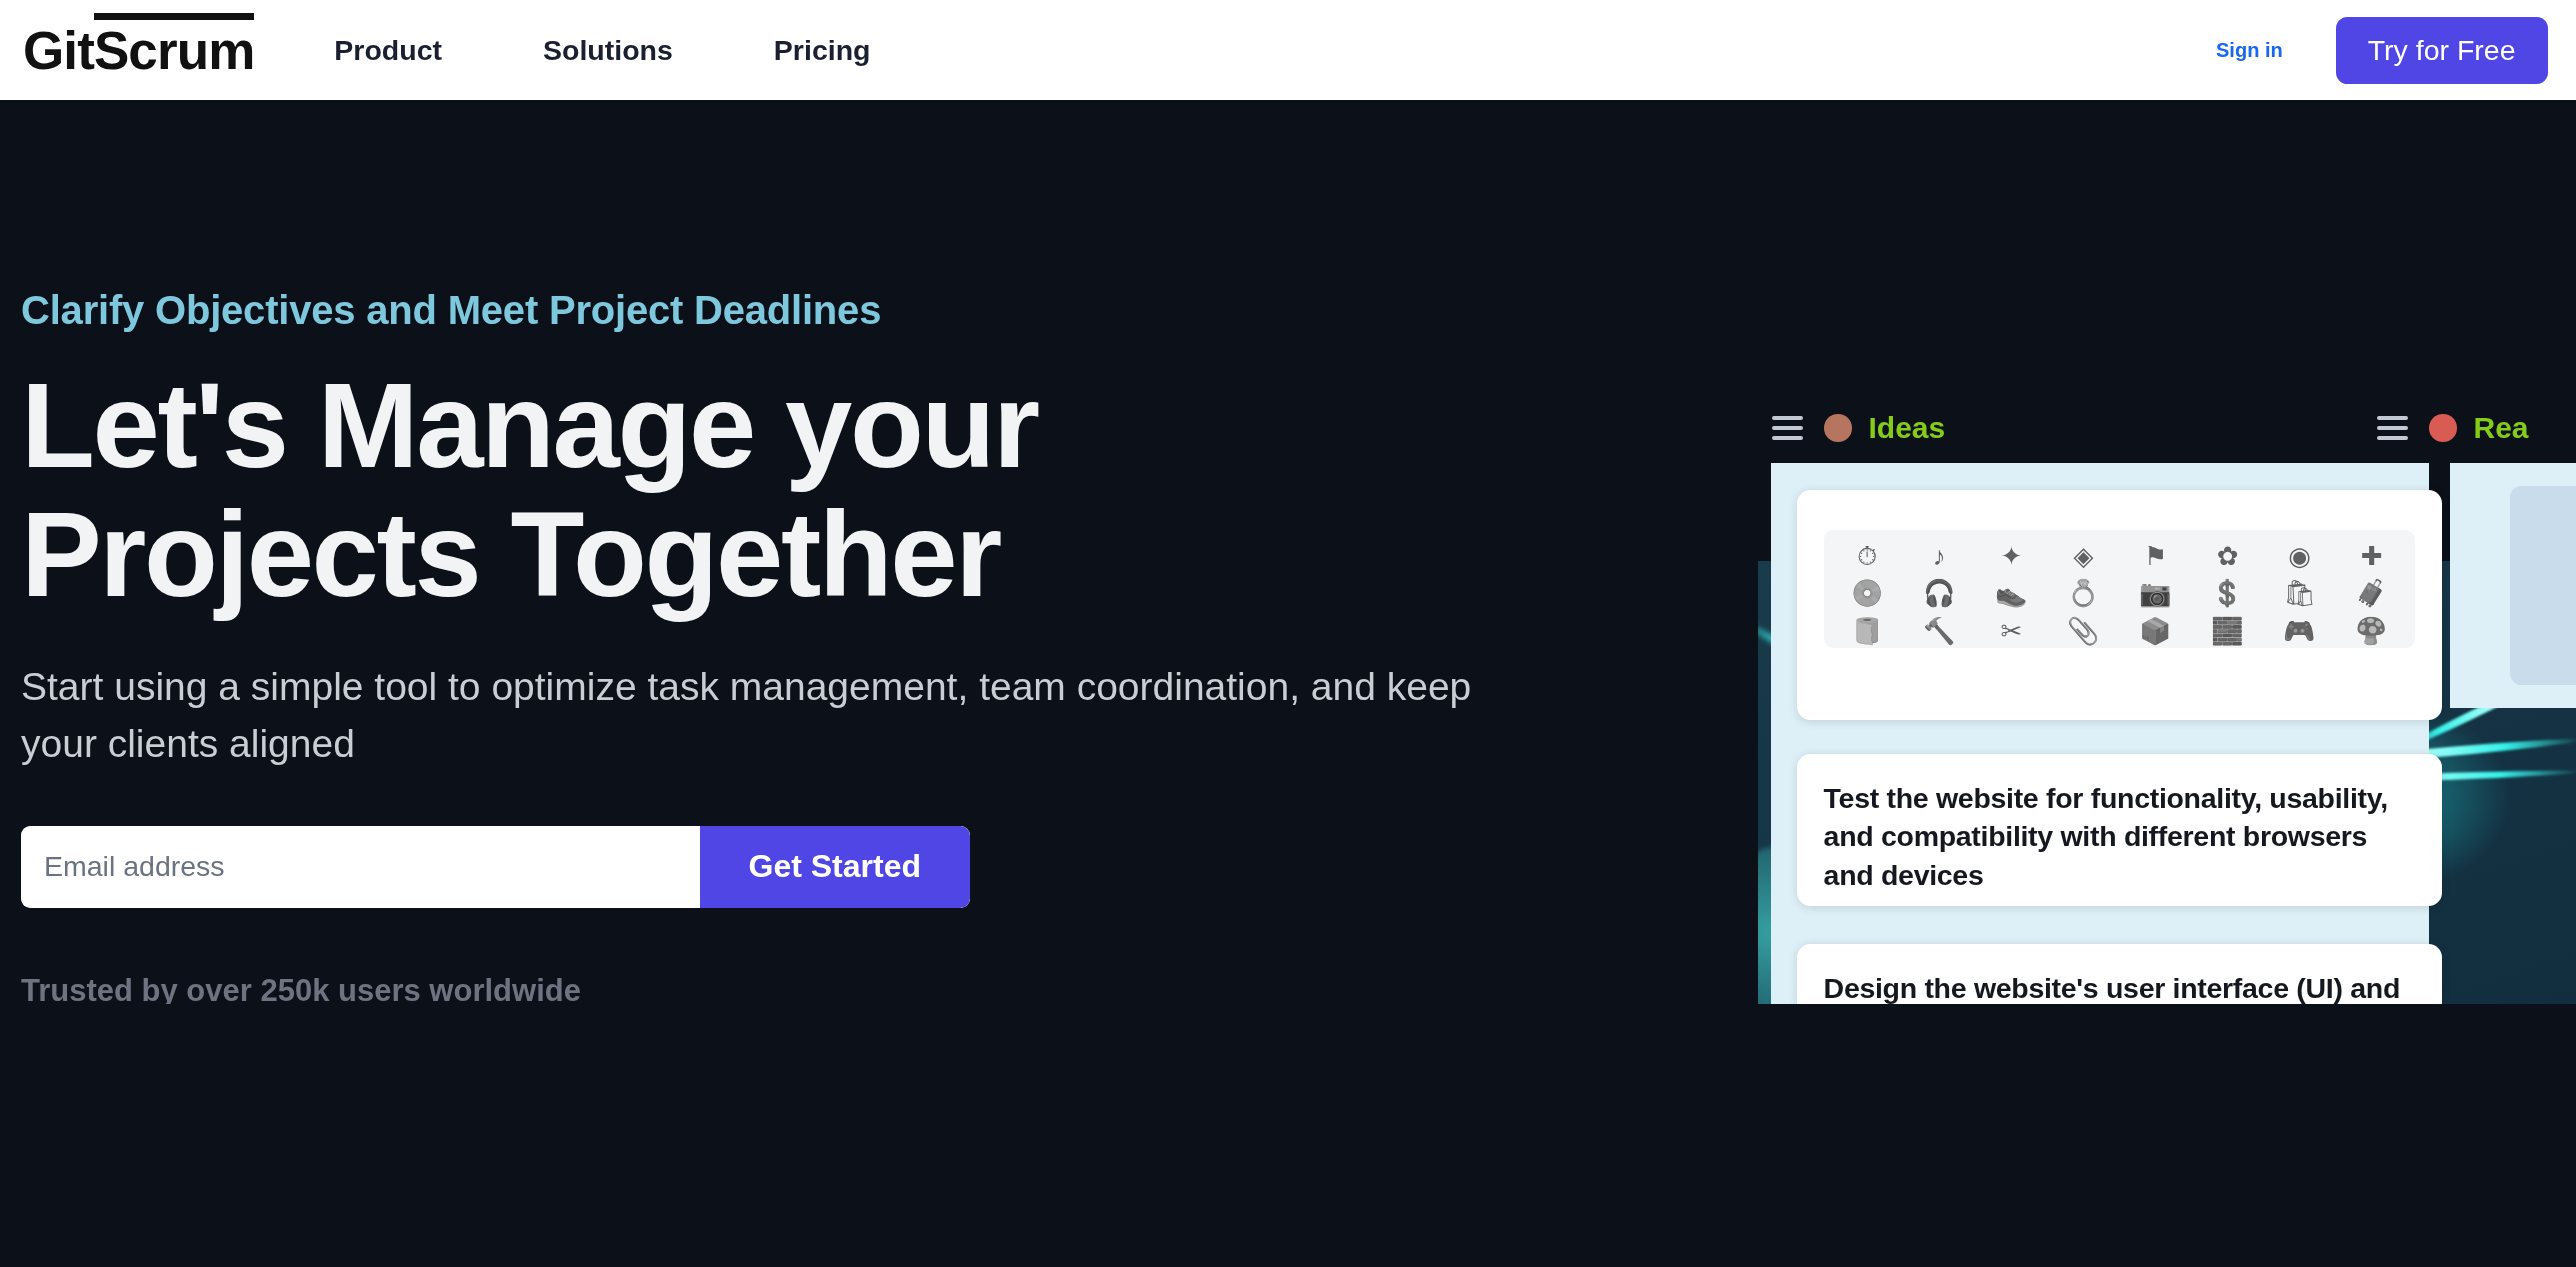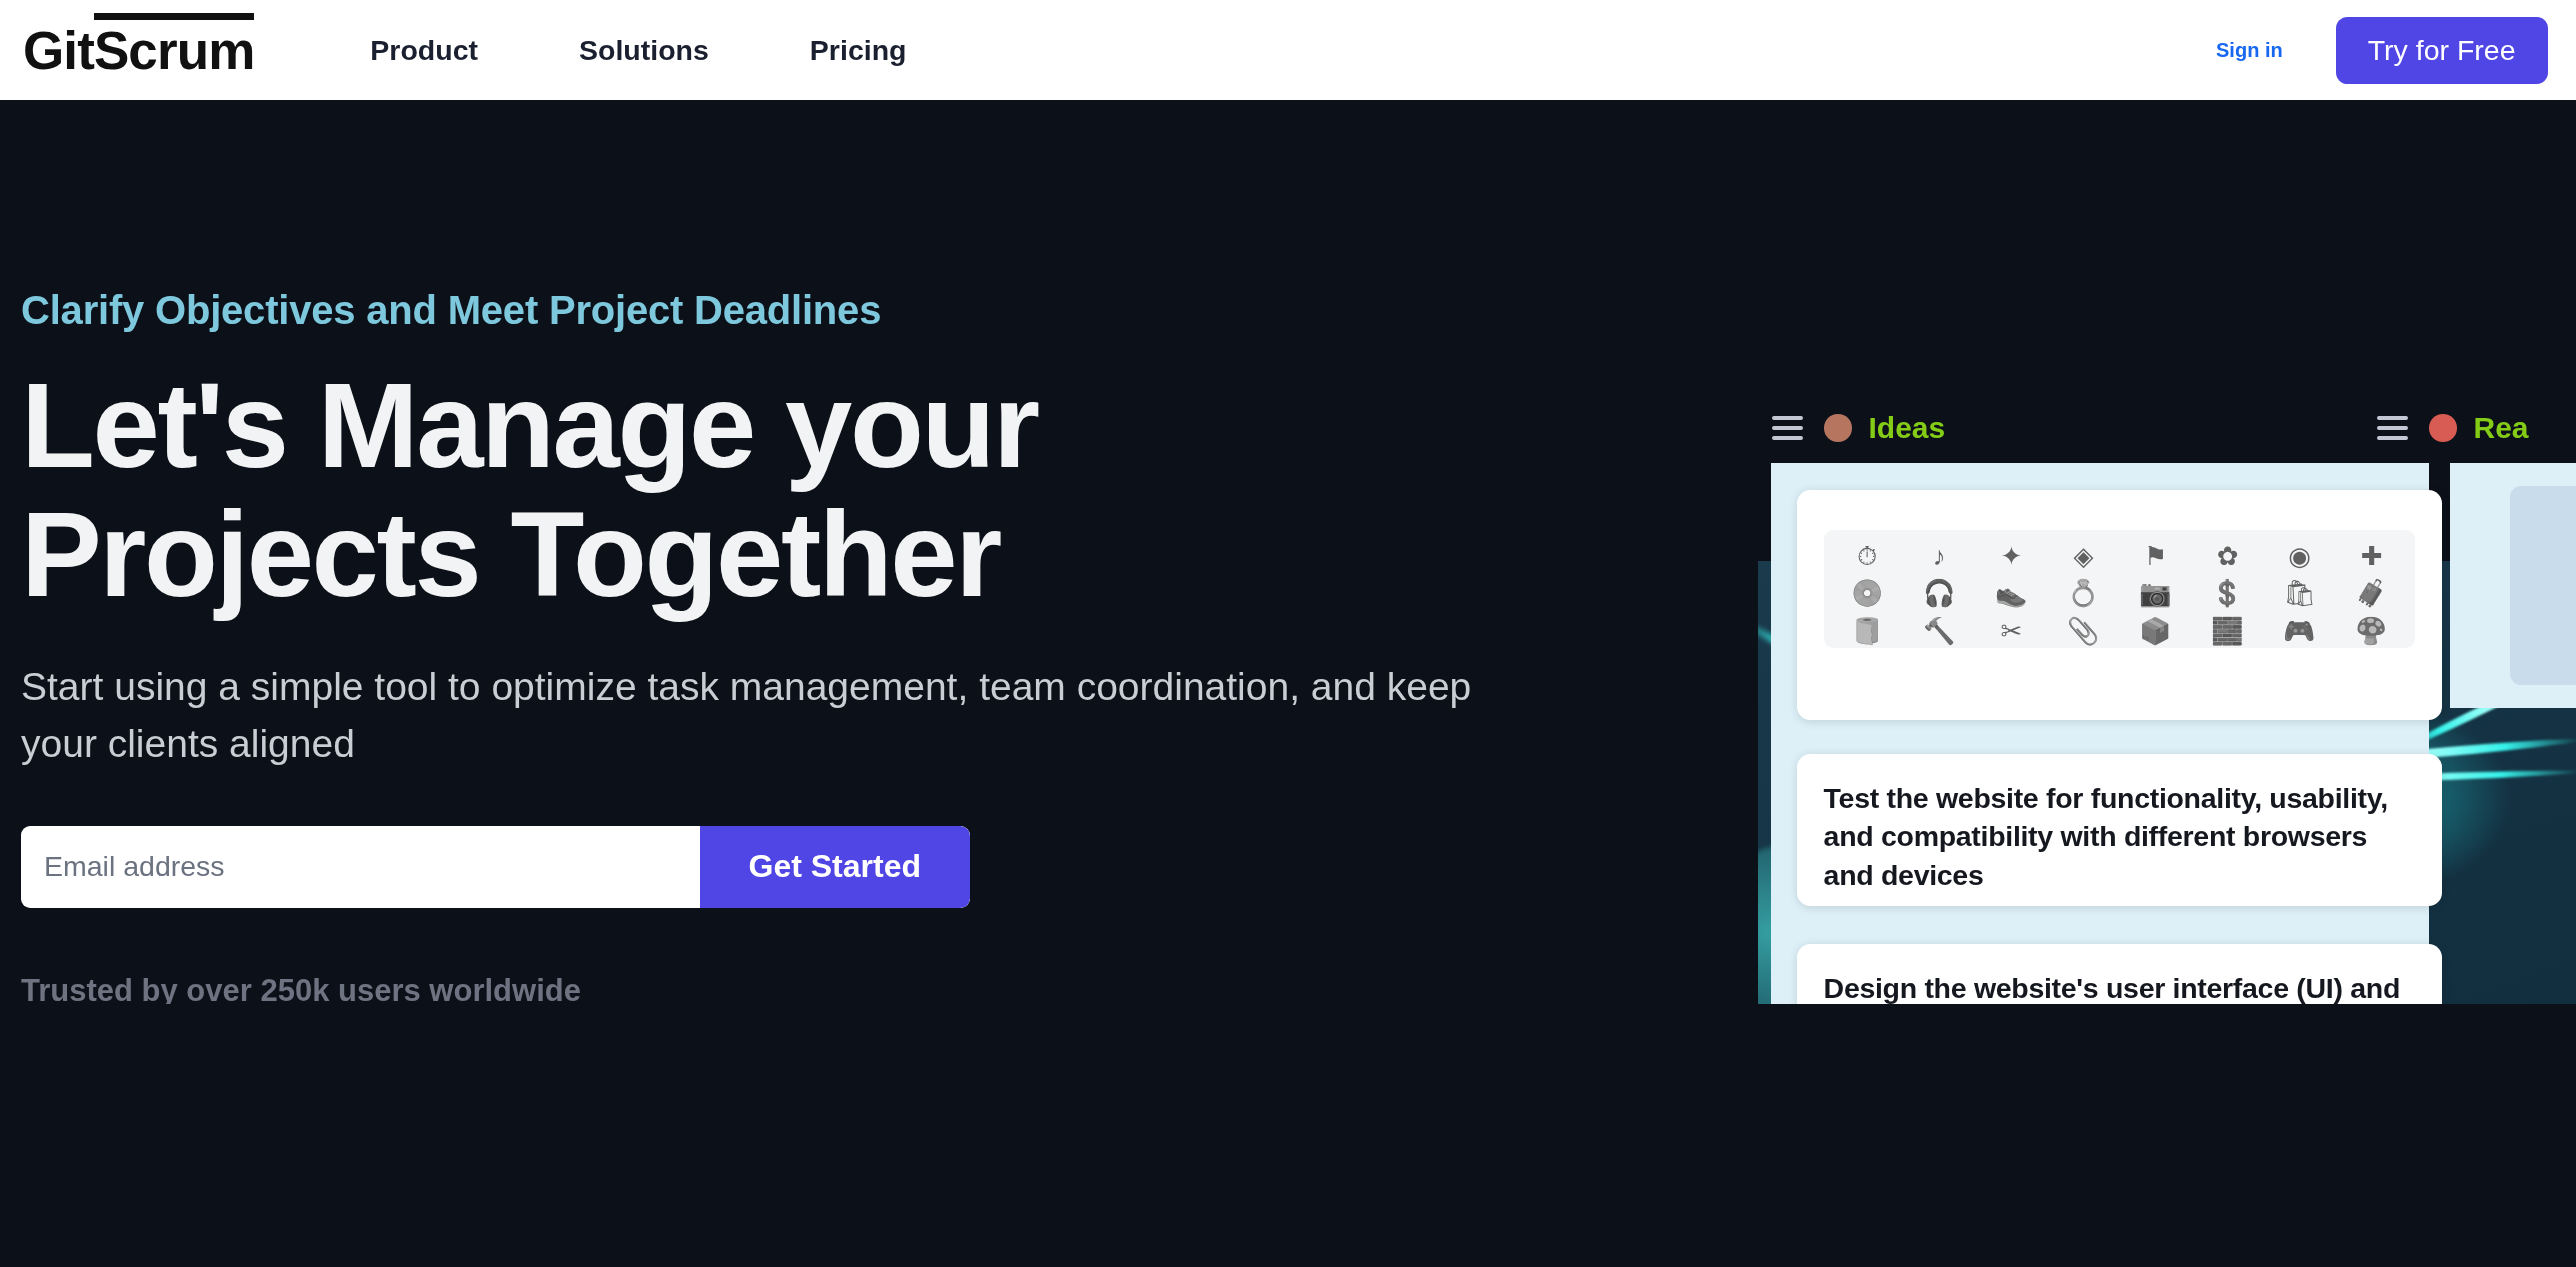--- a/index.html
+++ b/index.html
@@ -39,21 +39,21 @@
   }
   .logo .scrum::before {
     content: "";
     position: absolute;
     left: 0; right: 0;
     top: -9.5px;
     height: 6.6px;
     background: #111111;
   }
 
-  .nav { display: flex; align-items: center; margin-left: 116px; }
+  .nav { display: flex; align-items: center; margin-left: 80px; }
   .nav-item {
     font-size: 28.5px;
     font-weight: 700;
     color: #1b2030;
     margin-right: 101px;
     cursor: pointer;
     white-space: nowrap;
   }
 
   .header-right {

